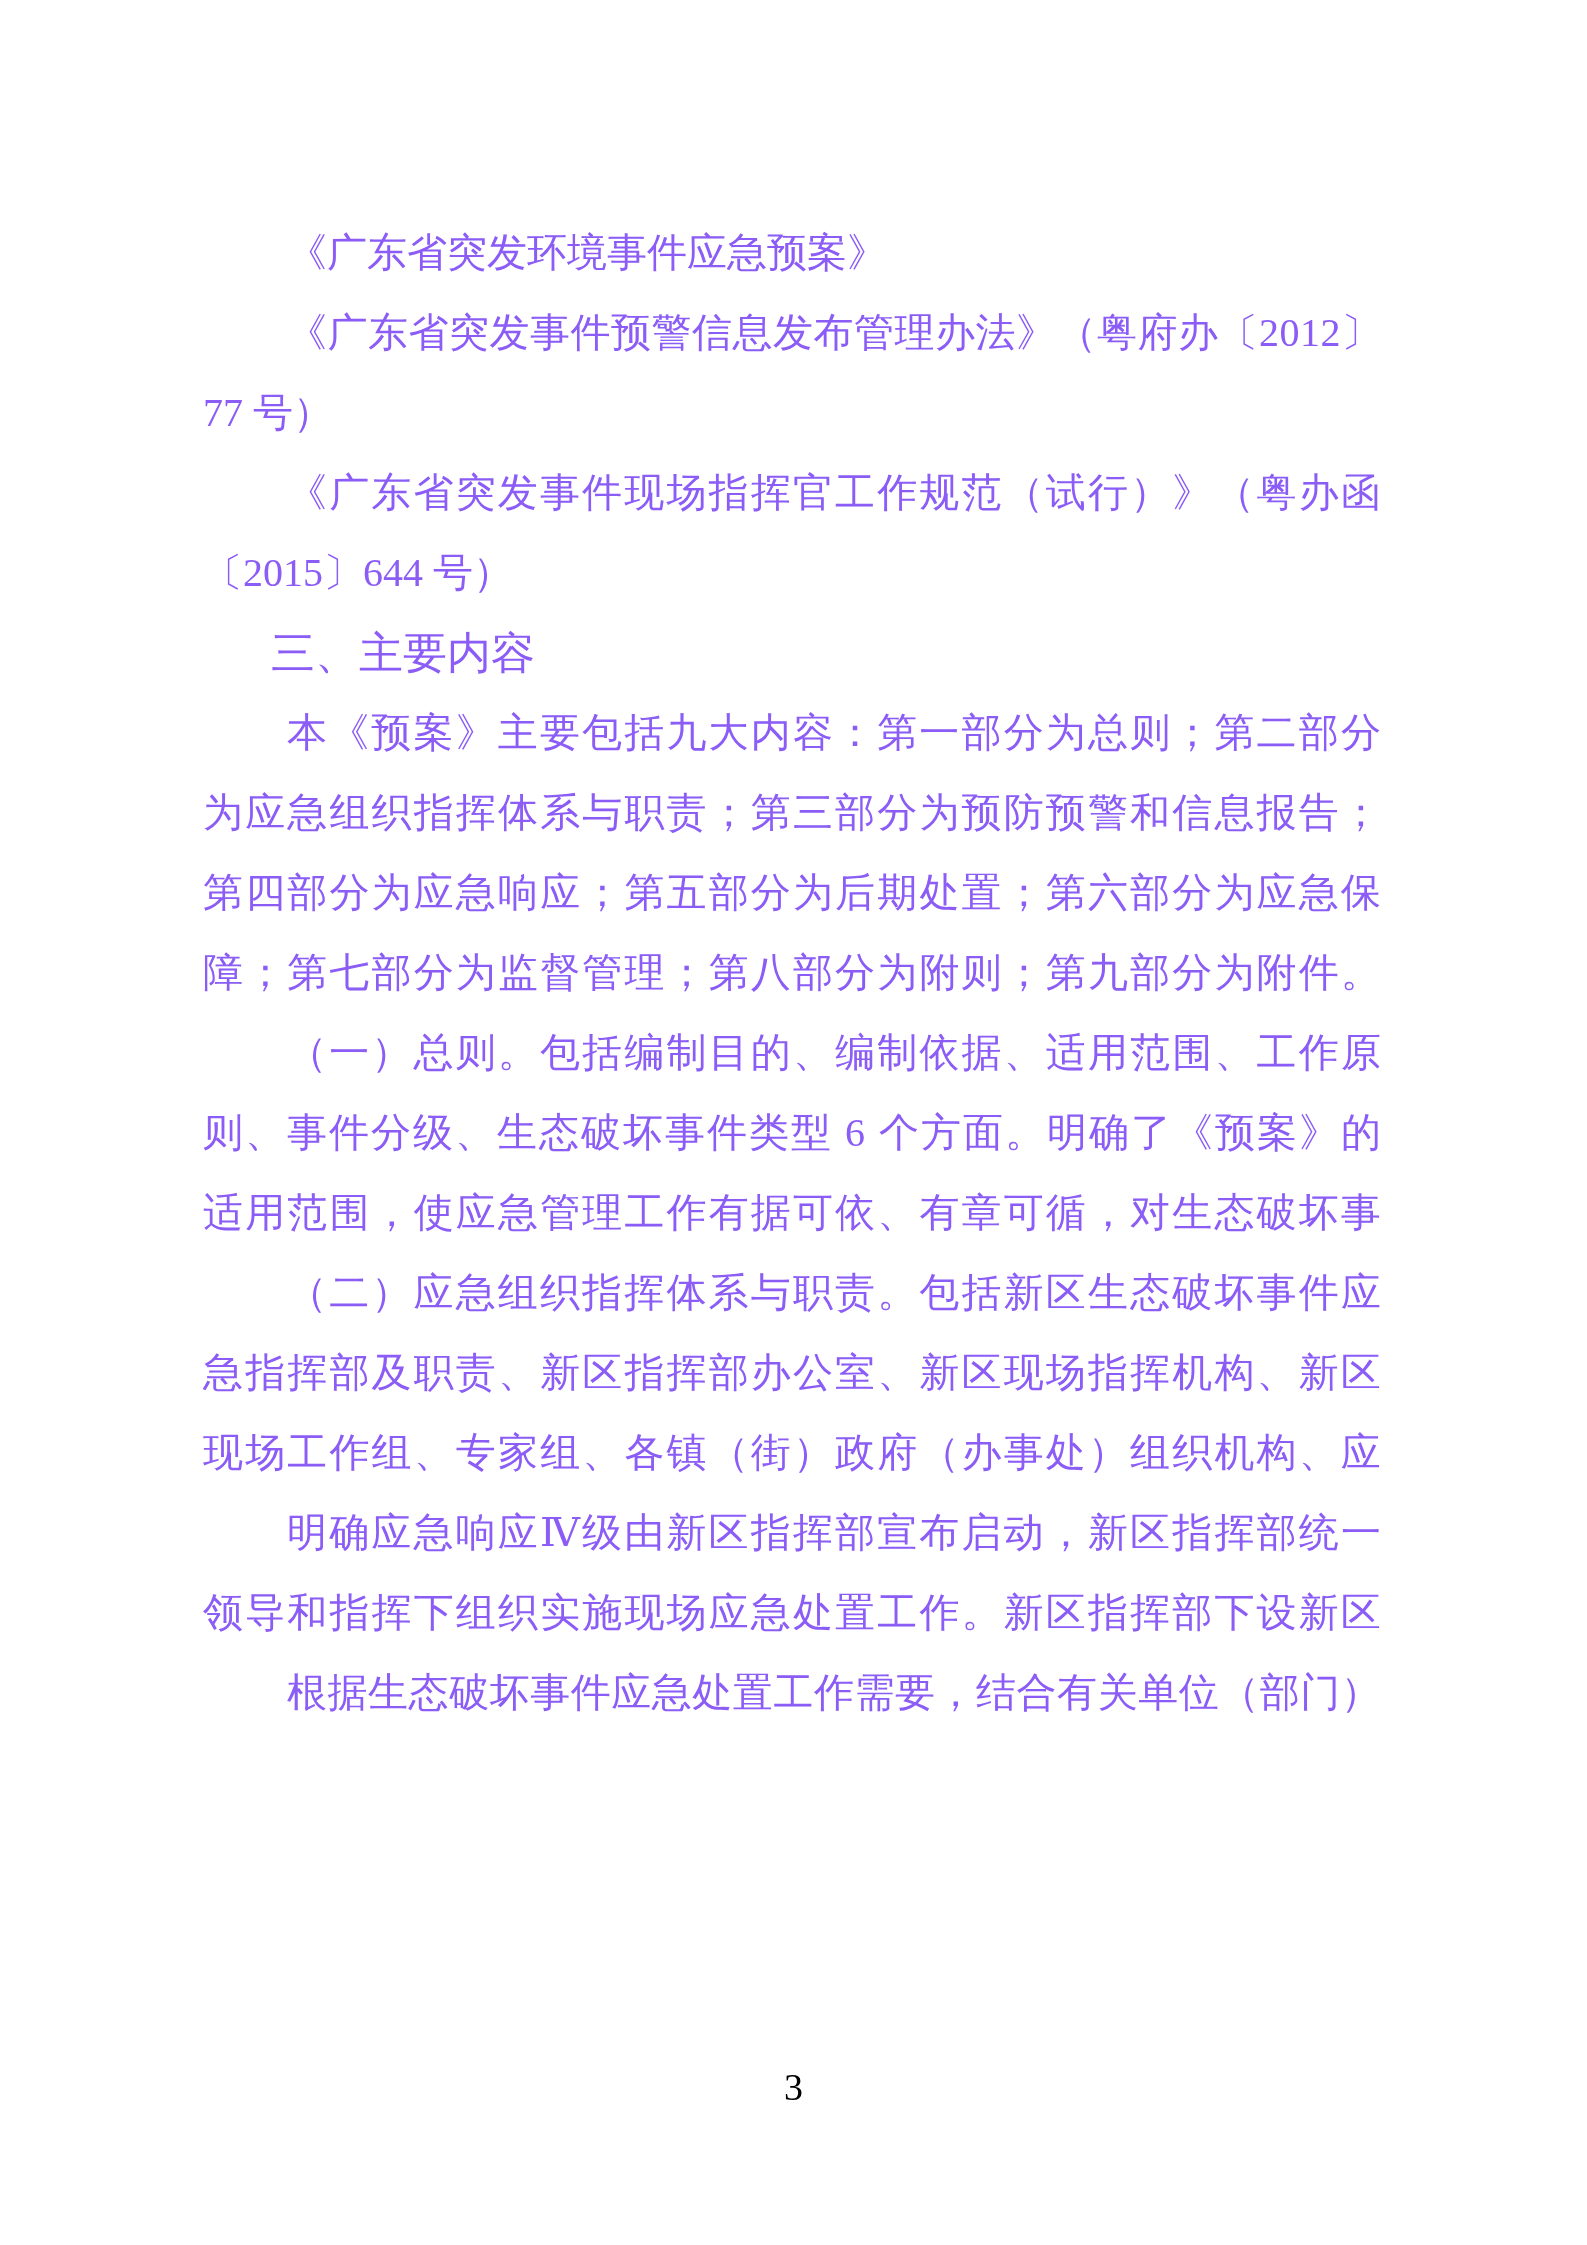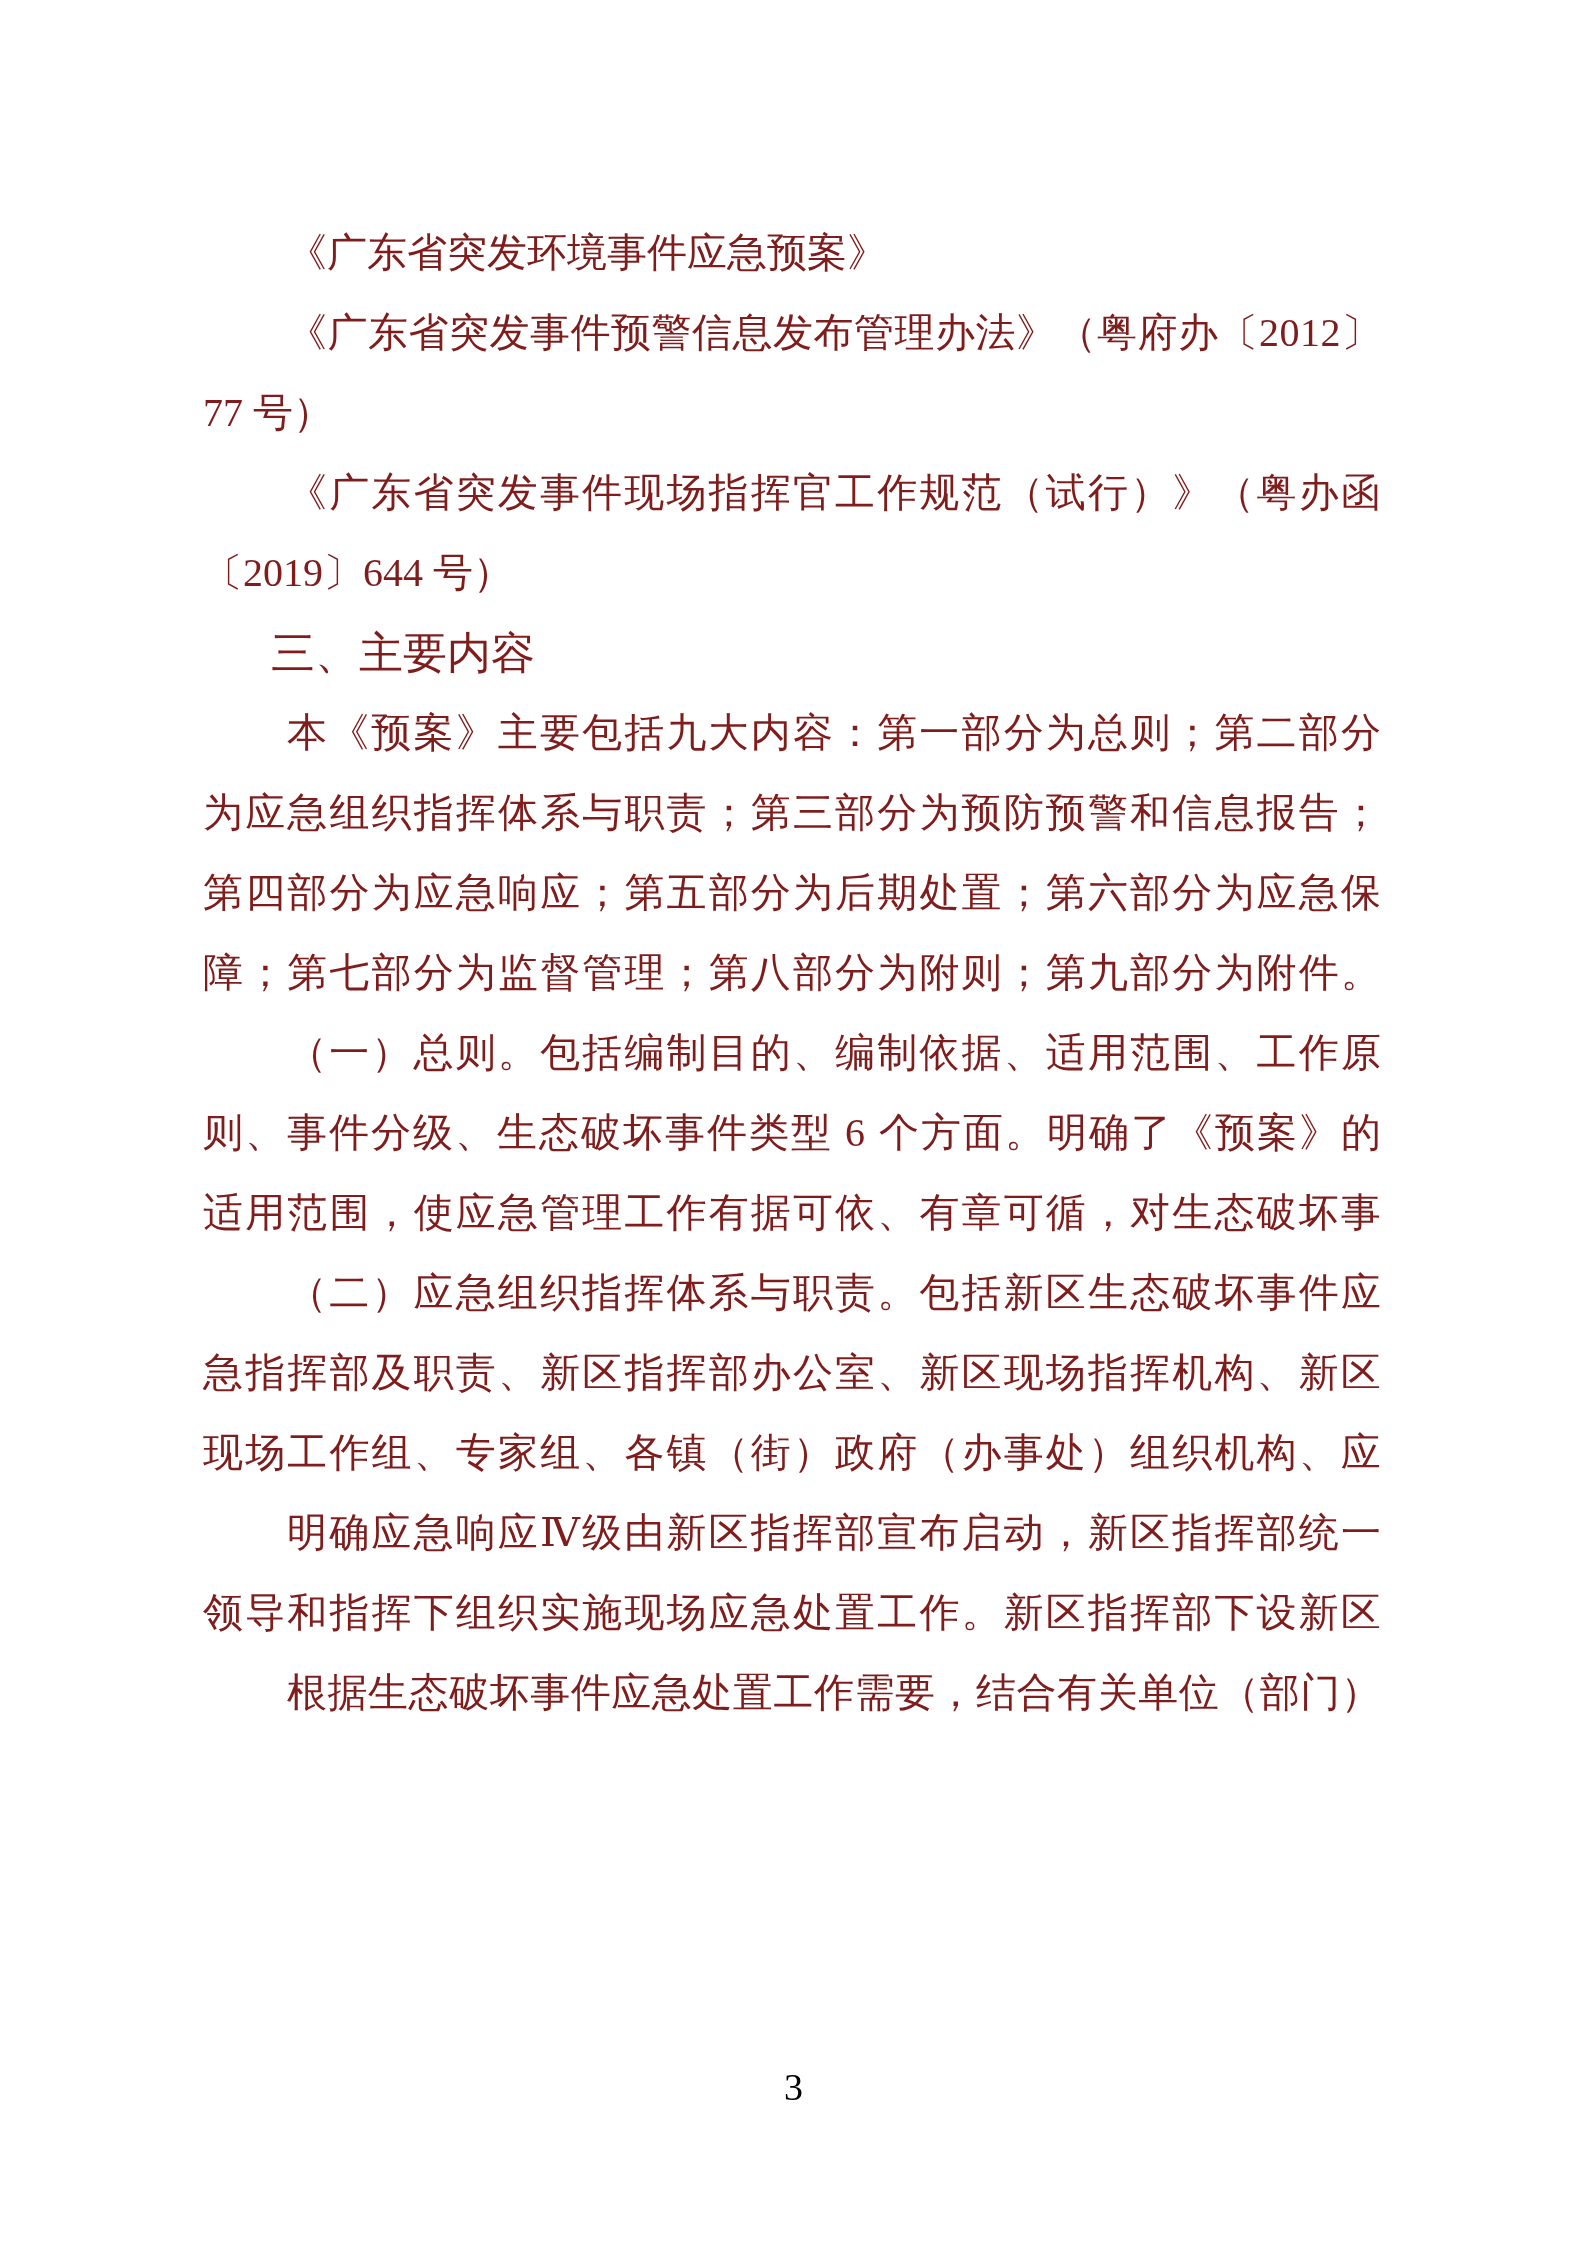--- a/index.html
+++ b/index.html
@@ -18,21 +18,21 @@
   .doc {
     position: absolute;
     left: 203px; top: 213px;
     width: 1178px;
   }
   .line {
     height: 80px;
     line-height: 80px;
     font-size: 40px;
     white-space: pre;
-    color: #7f1d1d;
+    color: #8b5cf6;
   }
   .line.just {
     display: flex;
     justify-content: space-between;
   }
   .line.indent { padding-left: 84px; }
   .line.heading {
     font-family: "Liberation Sans", "DejaVu Sans", sans-serif;
     font-weight: bold;
     font-size: 44px;
@@ -51,21 +51,21 @@
 </style>
 </head>
 <body>
 
 <div class="page">
   <div class="doc">
       <div class="line body indent"><span class="seg">《广东省突发环境事件应急预案》</span></div>
       <div class="line body just indent"><span class="ch">《</span><span class="ch">广</span><span class="ch">东</span><span class="ch">省</span><span class="ch">突</span><span class="ch">发</span><span class="ch">事</span><span class="ch">件</span><span class="ch">预</span><span class="ch">警</span><span class="ch">信</span><span class="ch">息</span><span class="ch">发</span><span class="ch">布</span><span class="ch">管</span><span class="ch">理</span><span class="ch">办</span><span class="ch">法</span><span class="ch">》</span><span class="ch">（</span><span class="ch">粤</span><span class="ch">府</span><span class="ch">办</span><span class="ch">〔</span><span class="ch">2</span><span class="ch">0</span><span class="ch">1</span><span class="ch">2</span><span class="ch">〕</span></div>
       <div class="line body"><span class="seg">77 号）</span></div>
       <div class="line body just indent"><span class="ch">《</span><span class="ch">广</span><span class="ch">东</span><span class="ch">省</span><span class="ch">突</span><span class="ch">发</span><span class="ch">事</span><span class="ch">件</span><span class="ch">现</span><span class="ch">场</span><span class="ch">指</span><span class="ch">挥</span><span class="ch">官</span><span class="ch">工</span><span class="ch">作</span><span class="ch">规</span><span class="ch">范</span><span class="ch">（</span><span class="ch">试</span><span class="ch">行</span><span class="ch">）</span><span class="ch">》</span><span class="ch">（</span><span class="ch">粤</span><span class="ch">办</span><span class="ch">函</span></div>
-      <div class="line body"><span class="seg">〔2019〕644 号）</span></div>
+      <div class="line body"><span class="seg">〔2015〕644 号）</span></div>
       <div class="line heading"><span class="seg b">三、主要内容</span></div>
       <div class="line body just indent"><span class="ch">本</span><span class="ch">《</span><span class="ch">预</span><span class="ch">案</span><span class="ch">》</span><span class="ch">主</span><span class="ch">要</span><span class="ch">包</span><span class="ch">括</span><span class="ch">九</span><span class="ch">大</span><span class="ch">内</span><span class="ch">容</span><span class="ch">：</span><span class="ch">第</span><span class="ch">一</span><span class="ch">部</span><span class="ch">分</span><span class="ch">为</span><span class="ch">总</span><span class="ch">则</span><span class="ch">；</span><span class="ch">第</span><span class="ch">二</span><span class="ch">部</span><span class="ch">分</span></div>
       <div class="line body just"><span class="ch">为</span><span class="ch">应</span><span class="ch">急</span><span class="ch">组</span><span class="ch">织</span><span class="ch">指</span><span class="ch">挥</span><span class="ch">体</span><span class="ch">系</span><span class="ch">与</span><span class="ch">职</span><span class="ch">责</span><span class="ch">；</span><span class="ch">第</span><span class="ch">三</span><span class="ch">部</span><span class="ch">分</span><span class="ch">为</span><span class="ch">预</span><span class="ch">防</span><span class="ch">预</span><span class="ch">警</span><span class="ch">和</span><span class="ch">信</span><span class="ch">息</span><span class="ch">报</span><span class="ch">告</span><span class="ch">；</span></div>
       <div class="line body just"><span class="ch">第</span><span class="ch">四</span><span class="ch">部</span><span class="ch">分</span><span class="ch">为</span><span class="ch">应</span><span class="ch">急</span><span class="ch">响</span><span class="ch">应</span><span class="ch">；</span><span class="ch">第</span><span class="ch">五</span><span class="ch">部</span><span class="ch">分</span><span class="ch">为</span><span class="ch">后</span><span class="ch">期</span><span class="ch">处</span><span class="ch">置</span><span class="ch">；</span><span class="ch">第</span><span class="ch">六</span><span class="ch">部</span><span class="ch">分</span><span class="ch">为</span><span class="ch">应</span><span class="ch">急</span><span class="ch">保</span></div>
       <div class="line body just"><span class="ch">障</span><span class="ch">；</span><span class="ch">第</span><span class="ch">七</span><span class="ch">部</span><span class="ch">分</span><span class="ch">为</span><span class="ch">监</span><span class="ch">督</span><span class="ch">管</span><span class="ch">理</span><span class="ch">；</span><span class="ch">第</span><span class="ch">八</span><span class="ch">部</span><span class="ch">分</span><span class="ch">为</span><span class="ch">附</span><span class="ch">则</span><span class="ch">；</span><span class="ch">第</span><span class="ch">九</span><span class="ch">部</span><span class="ch">分</span><span class="ch">为</span><span class="ch">附</span><span class="ch">件</span><span class="ch">。</span></div>
       <div class="line body just indent"><span class="ch b">（</span><span class="ch b">一</span><span class="ch b">）</span><span class="ch b">总</span><span class="ch b">则</span><span class="ch b">。</span><span class="ch">包</span><span class="ch">括</span><span class="ch">编</span><span class="ch">制</span><span class="ch">目</span><span class="ch">的</span><span class="ch">、</span><span class="ch">编</span><span class="ch">制</span><span class="ch">依</span><span class="ch">据</span><span class="ch">、</span><span class="ch">适</span><span class="ch">用</span><span class="ch">范</span><span class="ch">围</span><span class="ch">、</span><span class="ch">工</span><span class="ch">作</span><span class="ch">原</span></div>
       <div class="line body just"><span class="ch">则</span><span class="ch">、</span><span class="ch">事</span><span class="ch">件</span><span class="ch">分</span><span class="ch">级</span><span class="ch">、</span><span class="ch">生</span><span class="ch">态</span><span class="ch">破</span><span class="ch">坏</span><span class="ch">事</span><span class="ch">件</span><span class="ch">类</span><span class="ch">型</span><span class="ch"> </span><span class="ch">6</span><span class="ch"> </span><span class="ch">个</span><span class="ch">方</span><span class="ch">面</span><span class="ch">。</span><span class="ch">明</span><span class="ch">确</span><span class="ch">了</span><span class="ch">《</span><span class="ch">预</span><span class="ch">案</span><span class="ch">》</span><span class="ch">的</span></div>
       <div class="line body just"><span class="ch">适</span><span class="ch">用</span><span class="ch">范</span><span class="ch">围</span><span class="ch">，</span><span class="ch">使</span><span class="ch">应</span><span class="ch">急</span><span class="ch">管</span><span class="ch">理</span><span class="ch">工</span><span class="ch">作</span><span class="ch">有</span><span class="ch">据</span><span class="ch">可</span><span class="ch">依</span><span class="ch">、</span><span class="ch">有</span><span class="ch">章</span><span class="ch">可</span><span class="ch">循</span><span class="ch">，</span><span class="ch">对</span><span class="ch">生</span><span class="ch">态</span><span class="ch">破</span><span class="ch">坏</span><span class="ch">事</span></div>
       <div class="line body just indent"><span class="ch b">（</span><span class="ch b">二</span><span class="ch b">）</span><span class="ch b">应</span><span class="ch b">急</span><span class="ch b">组</span><span class="ch b">织</span><span class="ch b">指</span><span class="ch b">挥</span><span class="ch b">体</span><span class="ch b">系</span><span class="ch b">与</span><span class="ch b">职</span><span class="ch b">责</span><span class="ch b">。</span><span class="ch">包</span><span class="ch">括</span><span class="ch">新</span><span class="ch">区</span><span class="ch">生</span><span class="ch">态</span><span class="ch">破</span><span class="ch">坏</span><span class="ch">事</span><span class="ch">件</span><span class="ch">应</span></div>
       <div class="line body just"><span class="ch">急</span><span class="ch">指</span><span class="ch">挥</span><span class="ch">部</span><span class="ch">及</span><span class="ch">职</span><span class="ch">责</span><span class="ch">、</span><span class="ch">新</span><span class="ch">区</span><span class="ch">指</span><span class="ch">挥</span><span class="ch">部</span><span class="ch">办</span><span class="ch">公</span><span class="ch">室</span><span class="ch">、</span><span class="ch">新</span><span class="ch">区</span><span class="ch">现</span><span class="ch">场</span><span class="ch">指</span><span class="ch">挥</span><span class="ch">机</span><span class="ch">构</span><span class="ch">、</span><span class="ch">新</span><span class="ch">区</span></div>

